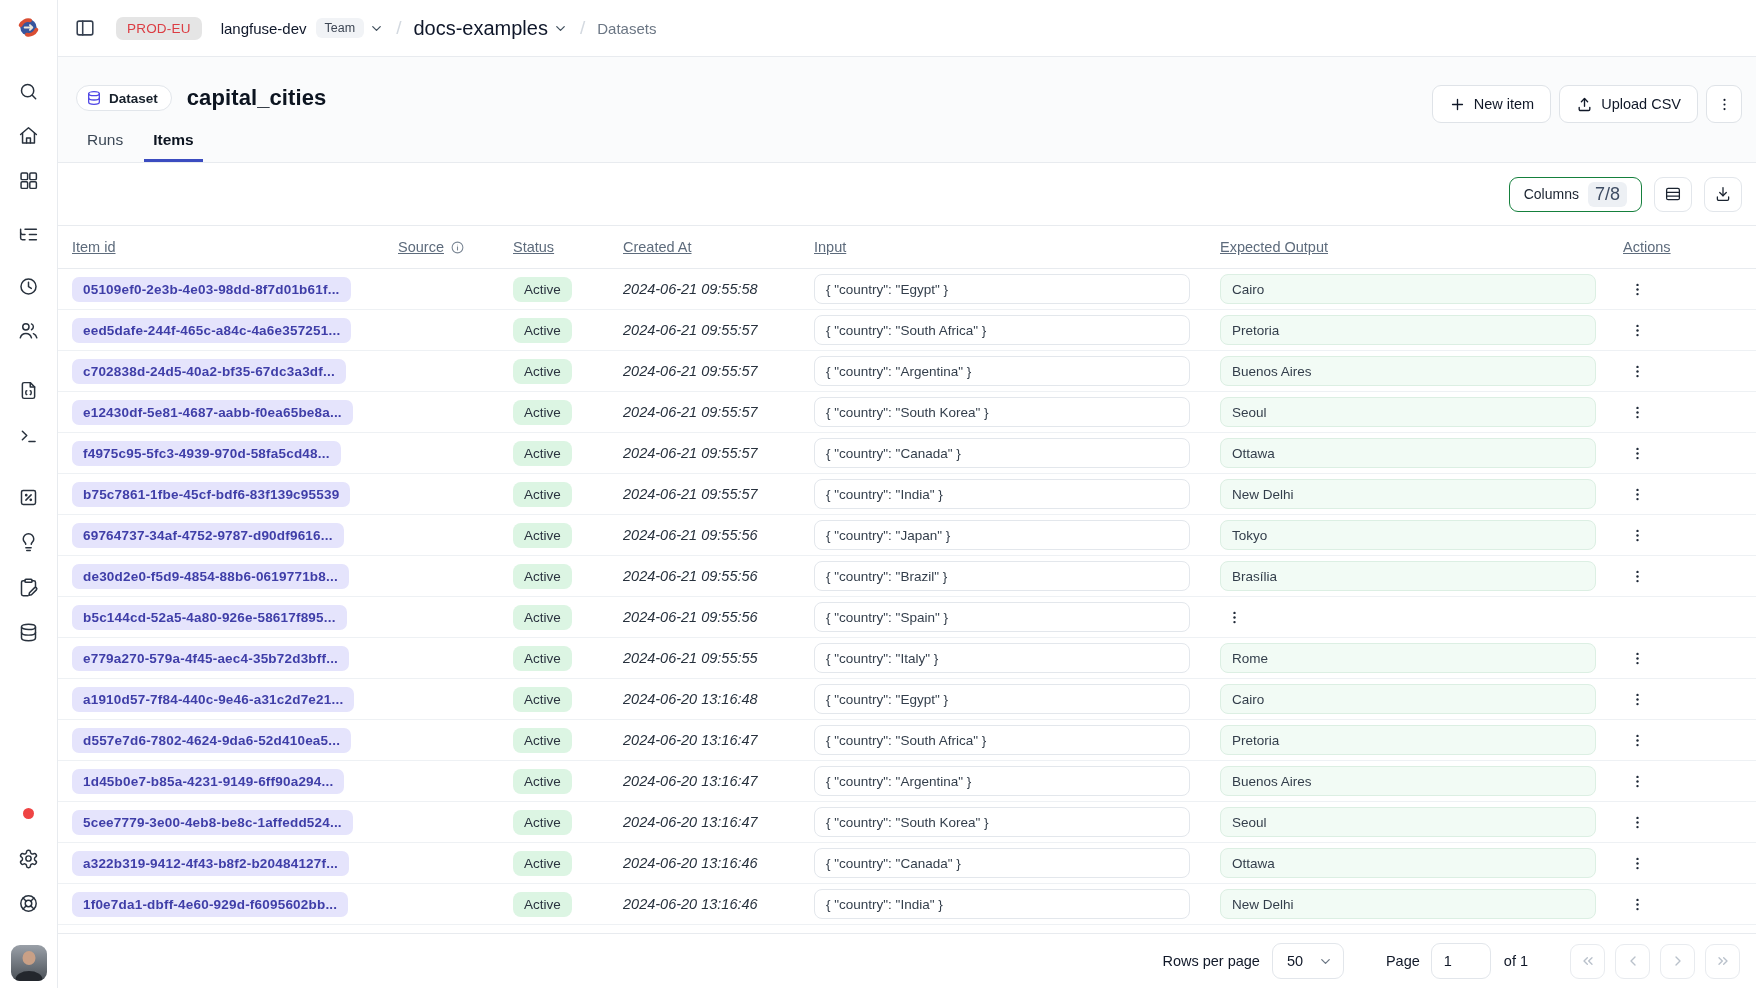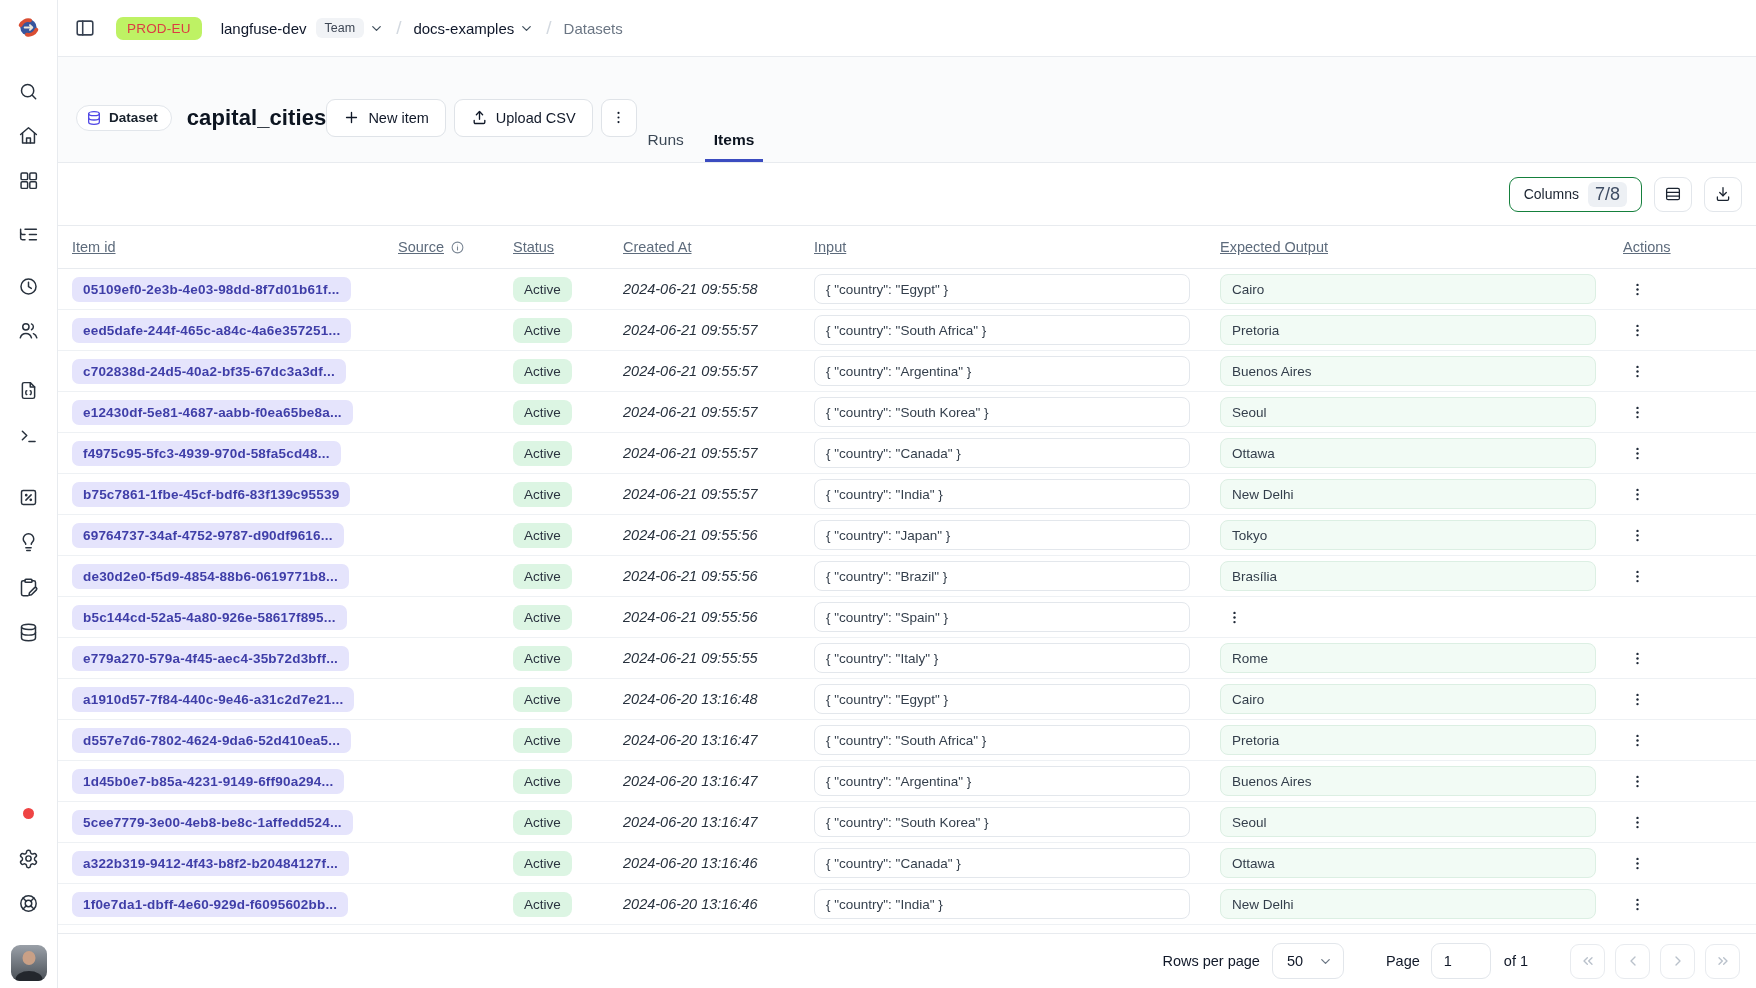--- a/index.html
+++ b/index.html
@@ -30,41 +30,41 @@
   
   .main { flex:1; min-width:0; display:flex; flex-direction:column; }
 
   
   .topnav { height:57px; flex-shrink:0; border-bottom:1px solid #e8ebef;
     display:flex; align-items:center; padding:0 16px 0 14px; }
   .icon-btn { background:none; border:none; cursor:pointer; color:#374151;
     display:flex; align-items:center; justify-content:center; padding:2px; }
   .icon-btn svg { width:22px; height:22px; stroke:currentColor; fill:none;
     stroke-width:1.7; stroke-linecap:round; stroke-linejoin:round; }
-  .env-badge { margin-left:18px; background:#bef264; color:#dc3d43; font-size:13.5px;
+  .env-badge { margin-left:18px; background:#e5e5e5; color:#dc3d43; font-size:13.5px;
     font-weight:500; padding:4px 11px; border-radius:7px; letter-spacing:.2px; }
   .org-name { margin-left:19px; font-size:15px; font-weight:500; color:#0f172a; cursor:pointer; }
   .org-type { margin-left:9px; background:#f1f3f6; color:#3d4654; font-size:12.5px;
     font-weight:500; padding:3px 9px; border-radius:6px; }
   .chev { margin-left:5px; color:#42505e; display:flex; cursor:pointer; }
   .chev svg { width:15px; height:15px; stroke:currentColor; fill:none; stroke-width:2; stroke-linecap:round; stroke-linejoin:round; }
   .slash { margin:0 12px; color:#d3d9e0; font-size:19px; font-weight:300; }
-  .proj-name { font-size:15px; font-weight:500; color:#0f172a; cursor:pointer; }
+  .proj-name { font-size:20px; font-weight:500; color:#0f172a; cursor:pointer; }
   .section-name { font-size:15px; color:#6b7684; }
 
   
   .page-head { height:106px; flex-shrink:0; background:#fafbfc; border-bottom:1px solid #e8ebef;
-    display:flex; padding:0 14px 0 18px; }
+    display:flex; flex-direction:column; padding:0 14px 0 18px; }
   .title-row { margin-top:16px; display:flex; align-items:center; }
   .type-badge { display:inline-flex; align-items:center; gap:7px; border:1px solid #e2e6eb;
     background:#fff; border-radius:999px; padding:4px 13px 4px 9px; cursor:default; }
   .type-badge svg { width:16px; height:16px; stroke:#4f46e5; fill:none; stroke-width:1.9; stroke-linecap:round; }
   .type-badge span { font-size:13.5px; font-weight:600; color:#17202b; }
   .page-title { margin-left:15px; font-size:22px; font-weight:700; color:#0c1420; letter-spacing:.1px; }
-  .title-actions { margin-left:auto; display:flex; align-items:flex-end; gap:8px; }
+  .title-actions { margin-left:auto; display:flex; align-items:flex-end; gap:8px;margin-top:12px; }
   .btn { display:inline-flex; align-items:center; gap:8px; height:38px; padding:0 16px;
     background:#fff; border:1px solid #dfe3e8; border-radius:9px; font-size:14.5px;
     font-weight:500; color:#101828; cursor:pointer; font-family:inherit; }
   .btn svg { width:17px; height:17px; stroke:currentColor; fill:none; stroke-width:1.9; stroke-linecap:round; stroke-linejoin:round; }
   .btn.square { width:36px; padding:0; justify-content:center; }
   .tabs { margin-top:auto; display:flex; padding-left:2px; }
   .tab { padding:0 9px 13px; font-size:15.5px; font-weight:500; color:#3c4856; cursor:pointer; }
   .tab + .tab { margin-left:12px; }
   .tab.active { color:#0c1420; font-weight:600; box-shadow:inset 0 -3px 0 #3b4cc0; }
 

